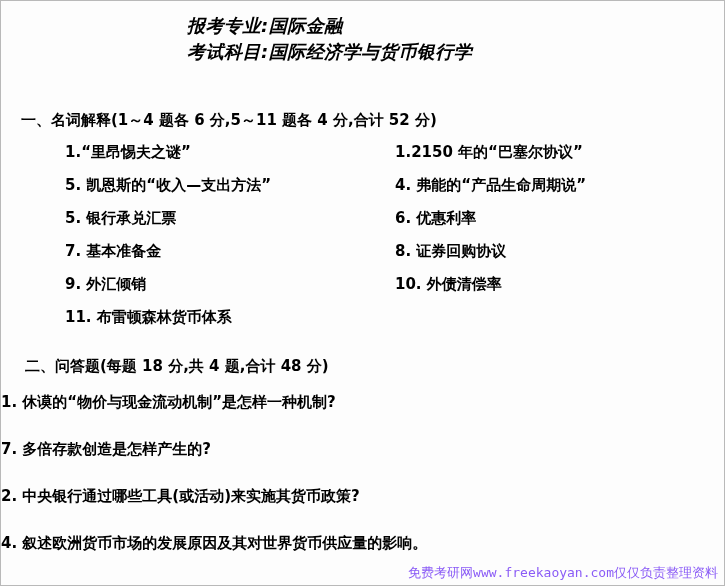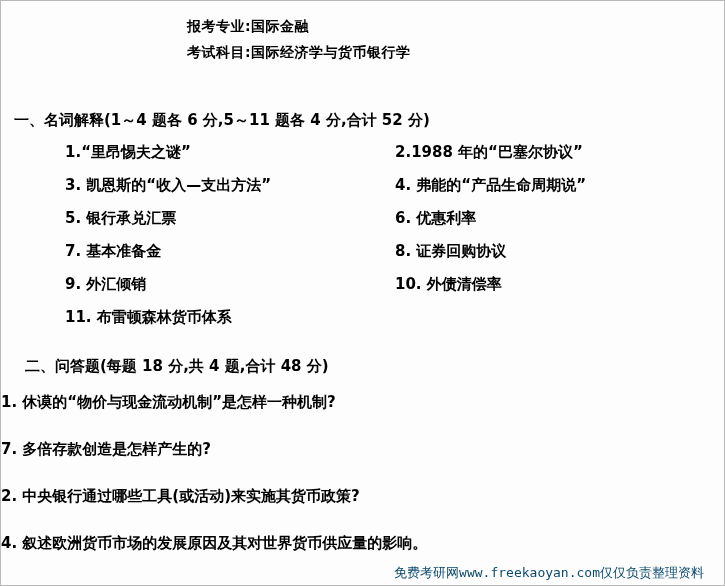--- a/index.html
+++ b/index.html
@@ -21,37 +21,38 @@
     height: 586px;
     box-sizing: border-box;
     border: 1px solid #b9b9b9;
     background: #fdfdfd;
   }
   .header {
     padding-top: 12px;
     padding-left: 186px;
   }
   .header-line {
-    font-size: 14px;
+    font-size: 18px;
     font-weight: bold;
     letter-spacing: 0.5px;
     line-height: 26px;
     white-space: nowrap;
+    font-style: italic;
   }
   .section {
     margin-top: 0;
   }
   .section-title {
     font-size: 15px;
     font-weight: bold;
     white-space: nowrap;
   }
   #section-one-title {
     margin-top: 46px;
-    margin-left: 13px;
+    margin-left: 20px;
   }
   .terms-grid {
     margin-top: 12px;
     margin-left: 64px;
     width: 620px;
     display: grid;
     grid-template-columns: 330px 290px;
     row-gap: 13px;
     column-gap: 0;
   }
@@ -73,24 +74,24 @@
   }
   .question-item {
     font-size: 15px;
     font-weight: bold;
     line-height: 20px;
     margin-bottom: 27px;
     white-space: nowrap;
   }
   .footer {
     position: absolute;
-    right: 20px;
+    right: 6px;
     bottom: 3px;
     font-size: 13px;
-    color: #0c4a6e;
+    color: #8b5cf6;
     font-family: "DejaVu Sans Mono", "Liberation Mono", monospace;
     white-space: nowrap;
   }
   .footer-cn {
     font-family: "DejaVu Sans", "Liberation Sans", sans-serif;
   }
 </style>
 </head>
 <body>
 
@@ -99,22 +100,22 @@
   <div class="header">
     <div class="header-line">报考专业:国际金融</div>
     <div class="header-line">考试科目:国际经济学与货币银行学</div>
   </div>
 
   <div class="section">
     <div class="section-title" id="section-one-title">一、名词解释(1～4 题各 6 分,5～11 题各 4 分,合计 52 分)</div>
 
     <div class="terms-grid">
       <div class="term-item">1.“里昂惕夫之谜”</div>
-      <div class="term-item">2.1988 年的“巴塞尔协议”</div>
-      <div class="term-item">3. 凯恩斯的“收入—支出方法”</div>
+      <div class="term-item">1.2150 年的“巴塞尔协议”</div>
+      <div class="term-item">5. 凯恩斯的“收入—支出方法”</div>
       <div class="term-item">4. 弗能的“产品生命周期说”</div>
       <div class="term-item">5. 银行承兑汇票</div>
       <div class="term-item">6. 优惠利率</div>
       <div class="term-item">7. 基本准备金</div>
       <div class="term-item">8. 证券回购协议</div>
       <div class="term-item">9. 外汇倾销</div>
       <div class="term-item">10. 外债清偿率</div>
       <div class="term-item term-wide">11. 布雷顿森林货币体系</div>
     </div>
   </div>

